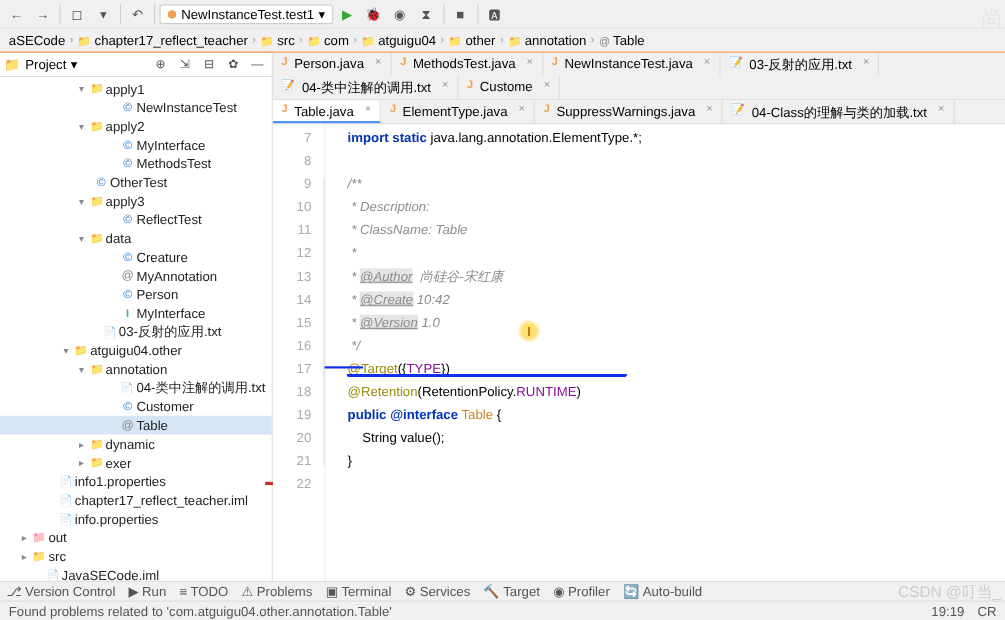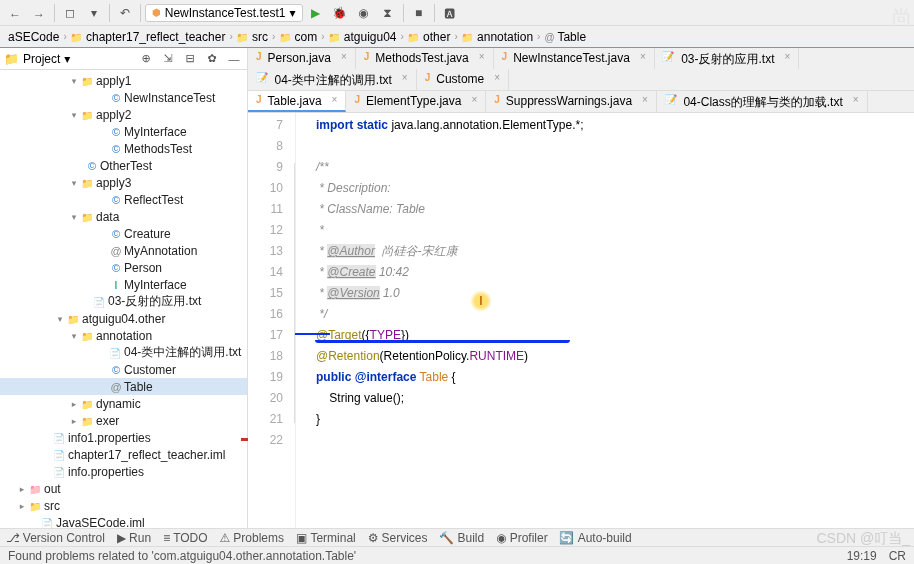--- a/index.html
+++ b/index.html
@@ -373,21 +373,21 @@
   </div>
 </div>
 
 <div class="bottom-tabs">
   <span class="bt">⎇ <span>Version Control</span></span>
   <span class="bt">▶ <span>Run</span></span>
   <span class="bt">≡ <span>TODO</span></span>
   <span class="bt">⚠ <span>Problems</span></span>
   <span class="bt">▣ <span>Terminal</span></span>
   <span class="bt">⚙ <span>Services</span></span>
-  <span class="bt">🔨 <span>Build</span></span>
+  <span class="bt">🔨 <span>Target</span></span>
   <span class="bt">◉ <span>Profiler</span></span>
   <span class="bt">🔄 <span>Auto-build</span></span>
 </div>
 
 <div class="status-bar">
   <span>Found problems related to 'com.atguigu04.other.annotation.Table'</span>
   <span class="spacer"></span>
   <span>19:19</span>
   <span style="margin-left:12px">CR</span>
 </div>

